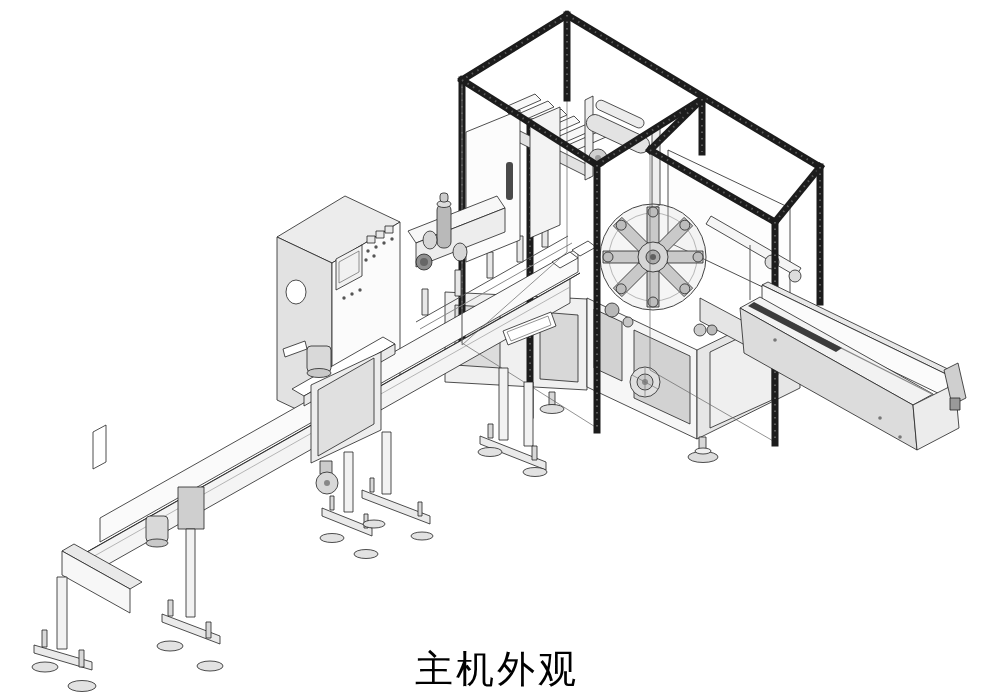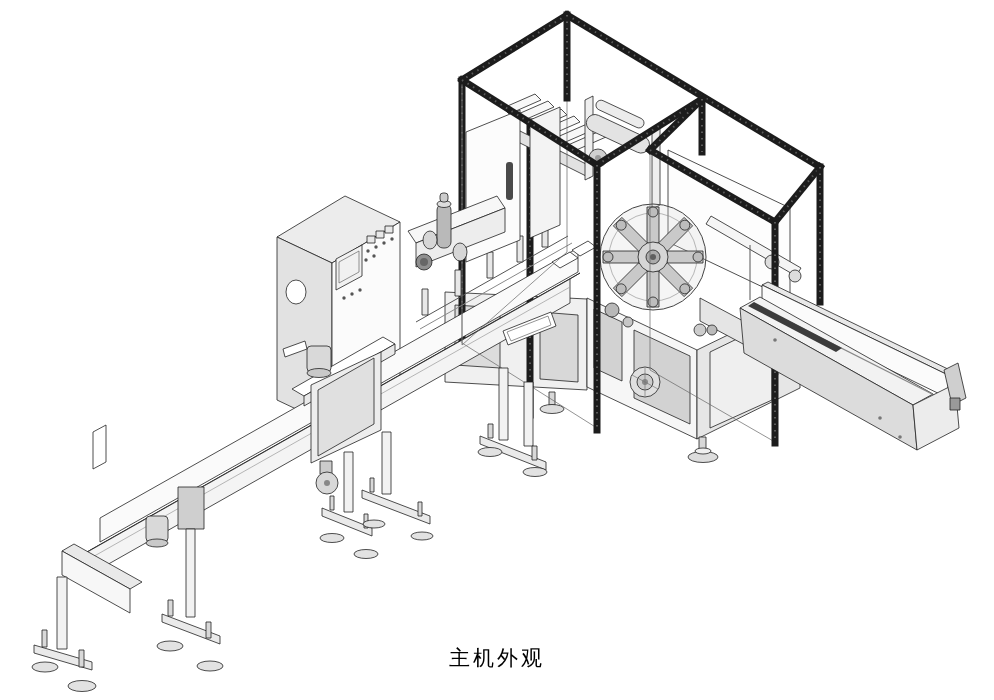--- a/index.html
+++ b/index.html
@@ -5,21 +5,21 @@
   html,body{margin:0;padding:0;background:#fff;}
   .canvas{position:relative;width:994px;height:700px;background:#ffffff;overflow:hidden;
           font-family:"Liberation Sans","DejaVu Sans",sans-serif;}
   svg{position:absolute;left:0;top:0;}
   svg *{vector-effect:non-scaling-stroke;}
   .ln{stroke:#222;stroke-width:.8;stroke-linejoin:round;}
   .fb{stroke:#1c1c1c;stroke-width:7;stroke-linecap:square;}
   .ft{stroke:#5a5a5a;stroke-width:2;stroke-dasharray:1.5 5;stroke-linecap:butt;}
   .thin{stroke:#666;stroke-width:.7;fill:none;}
   .caption{position:absolute;left:50%;top:644px;transform:translateX(-50%);
-           font-family:"Liberation Serif","DejaVu Serif",serif;font-size:21px;
+           font-family:"Liberation Serif","DejaVu Serif",serif;font-size:38px;
            letter-spacing:3px;color:#000;white-space:nowrap;}
 </style>
 </head>
 <body>
 
 <div class="canvas">
 <svg width="994" height="700" viewBox="0 0 994 700">
 
   <g>
     <polygon class="ln" points="277,237 345,196 400,222 332,263" fill="#ececec"></polygon>

